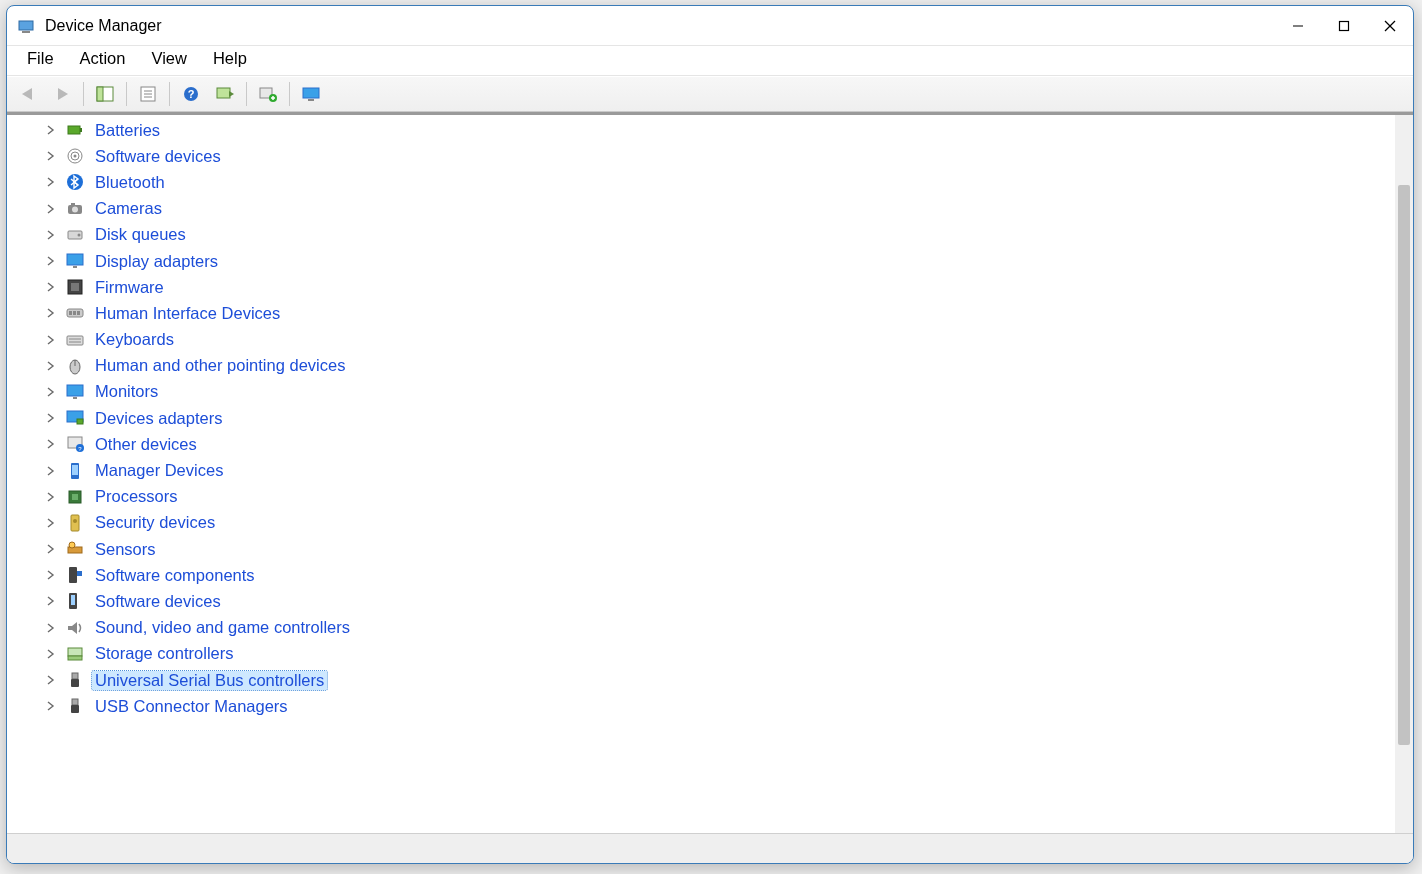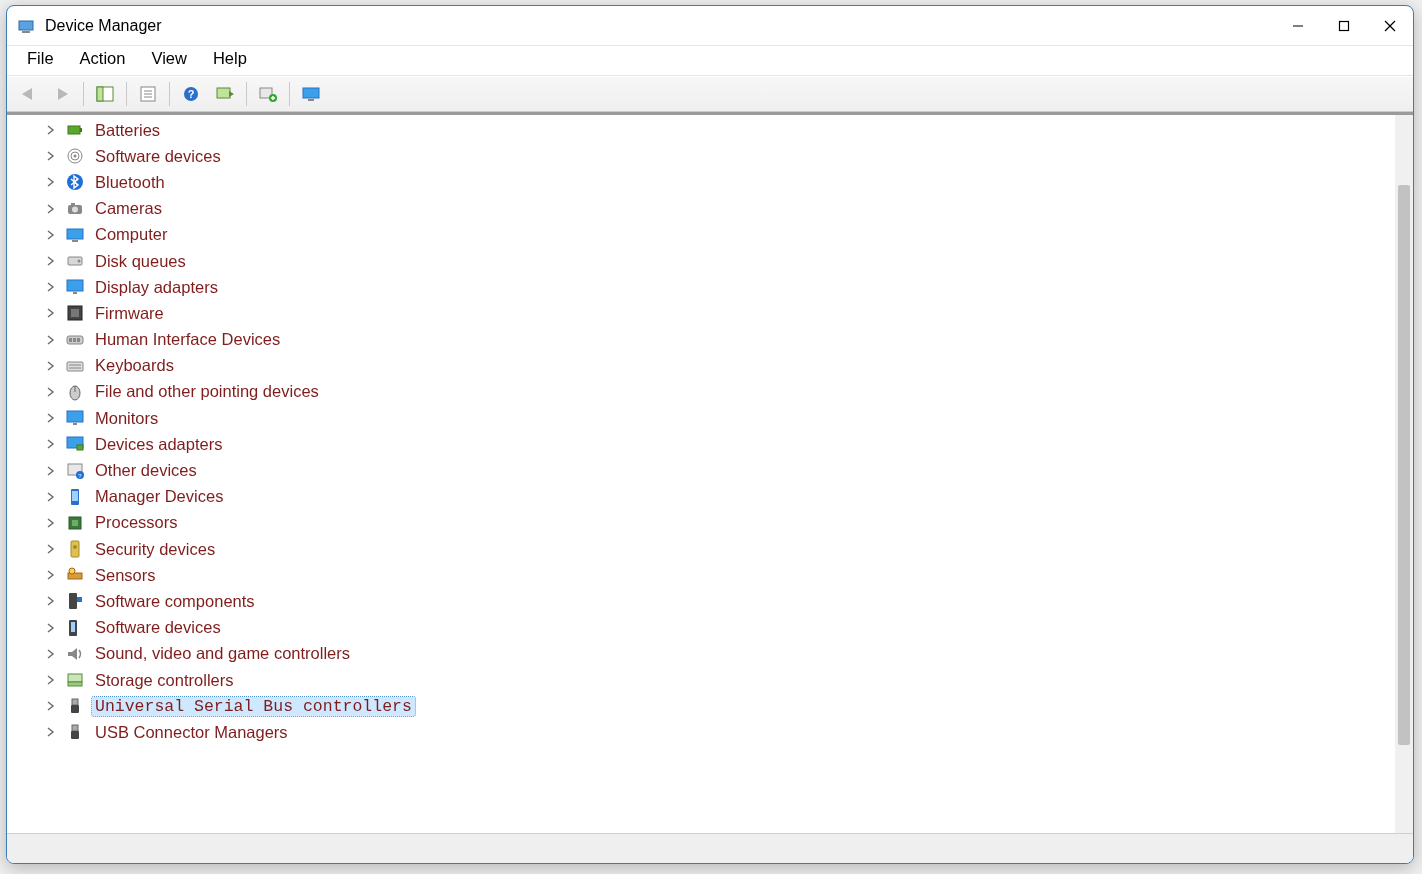--- a/index.html
+++ b/index.html
@@ -93,21 +93,21 @@
     padding: 2px 0 0 36px;
     position: relative;
     background: #fff;
   }
   .tree { list-style: none; }
   .tree-row {
     display: flex;
     align-items: center;
     height: 26.2px;
     font-size: 16.5px;
-    color: #7f1d1d;
+    color: #1d4ed8;
     gap: 4px;
     padding-right: 6px;
     white-space: nowrap;
   }
   .tree-row .chev {
     width: 16px; height: 16px;
     display: inline-flex; align-items: center; justify-content: center;
     color: #6a6a6a;
   }
   .tree-row .devicon {
@@ -115,21 +115,20 @@
     display: inline-flex; align-items: center; justify-content: center;
     margin: 0 3px 0 2px;
   }
   .tree-row .label {
     padding: 0 3px;
     border-radius: 2px;
   }
   .tree-row.selected .label {
     background: #cde8ff;
     outline: 1px dotted #4a90d9;
-    font-family: Liberation Mono, monospace;
   }
   
   .vscroll {
     width: 18px;
     background: #f0f0f0;
     position: relative;
   }
   .vscroll .thumb {
     position: absolute;
     left: 3px; right: 3px;
@@ -323,34 +322,20 @@
             <span class="label">Cameras</span>
           </li>
           <li class="tree-row">
             <span class="chev">
               <svg width="10" height="10">
                 <polyline points="2,1 7,5 2,9" fill="none" stroke="#6a6a6a" stroke-width="1.4"></polyline>
               </svg>
             </span>
             <span class="devicon">
               <svg width="20" height="20" viewBox="0 0 20 20">
-                <rect x="2" y="4" width="16" height="10" fill="#3aa0e8" stroke="#2b6ecc"></rect>
-                <rect x="7" y="15" width="6" height="2" fill="#888"></rect>
-              </svg>
-            </span>
-            <span class="label">Computer</span>
-          </li>
-          <li class="tree-row">
-            <span class="chev">
-              <svg width="10" height="10">
-                <polyline points="2,1 7,5 2,9" fill="none" stroke="#6a6a6a" stroke-width="1.4"></polyline>
-              </svg>
-            </span>
-            <span class="devicon">
-              <svg width="20" height="20" viewBox="0 0 20 20">
                 <rect x="3" y="6" width="14" height="8" rx="1" fill="#d8d8d8" stroke="#888"></rect>
                 <circle cx="14" cy="10" r="1.5" fill="#888"></circle>
               </svg>
             </span>
             <span class="label">Disk queues</span>
           </li>
           <li class="tree-row">
             <span class="chev">
               <svg width="10" height="10">
                 <polyline points="2,1 7,5 2,9" fill="none" stroke="#6a6a6a" stroke-width="1.4"></polyline>
@@ -414,21 +399,21 @@
               <svg width="10" height="10">
                 <polyline points="2,1 7,5 2,9" fill="none" stroke="#6a6a6a" stroke-width="1.4"></polyline>
               </svg>
             </span>
             <span class="devicon">
               <svg width="20" height="20" viewBox="0 0 20 20">
                 <ellipse cx="10" cy="11" rx="5" ry="7" fill="#ccc" stroke="#666"></ellipse>
                 <line x1="10" y1="4" x2="10" y2="10" stroke="#666"></line>
               </svg>
             </span>
-            <span class="label">File and other pointing devices</span>
+            <span class="label">Human and other pointing devices</span>
           </li>
           <li class="tree-row">
             <span class="chev">
               <svg width="10" height="10">
                 <polyline points="2,1 7,5 2,9" fill="none" stroke="#6a6a6a" stroke-width="1.4"></polyline>
               </svg>
             </span>
             <span class="devicon">
               <svg width="20" height="20" viewBox="0 0 20 20">
                 <rect x="2" y="3" width="16" height="11" fill="#3aa0e8" stroke="#2b6ecc"></rect>

